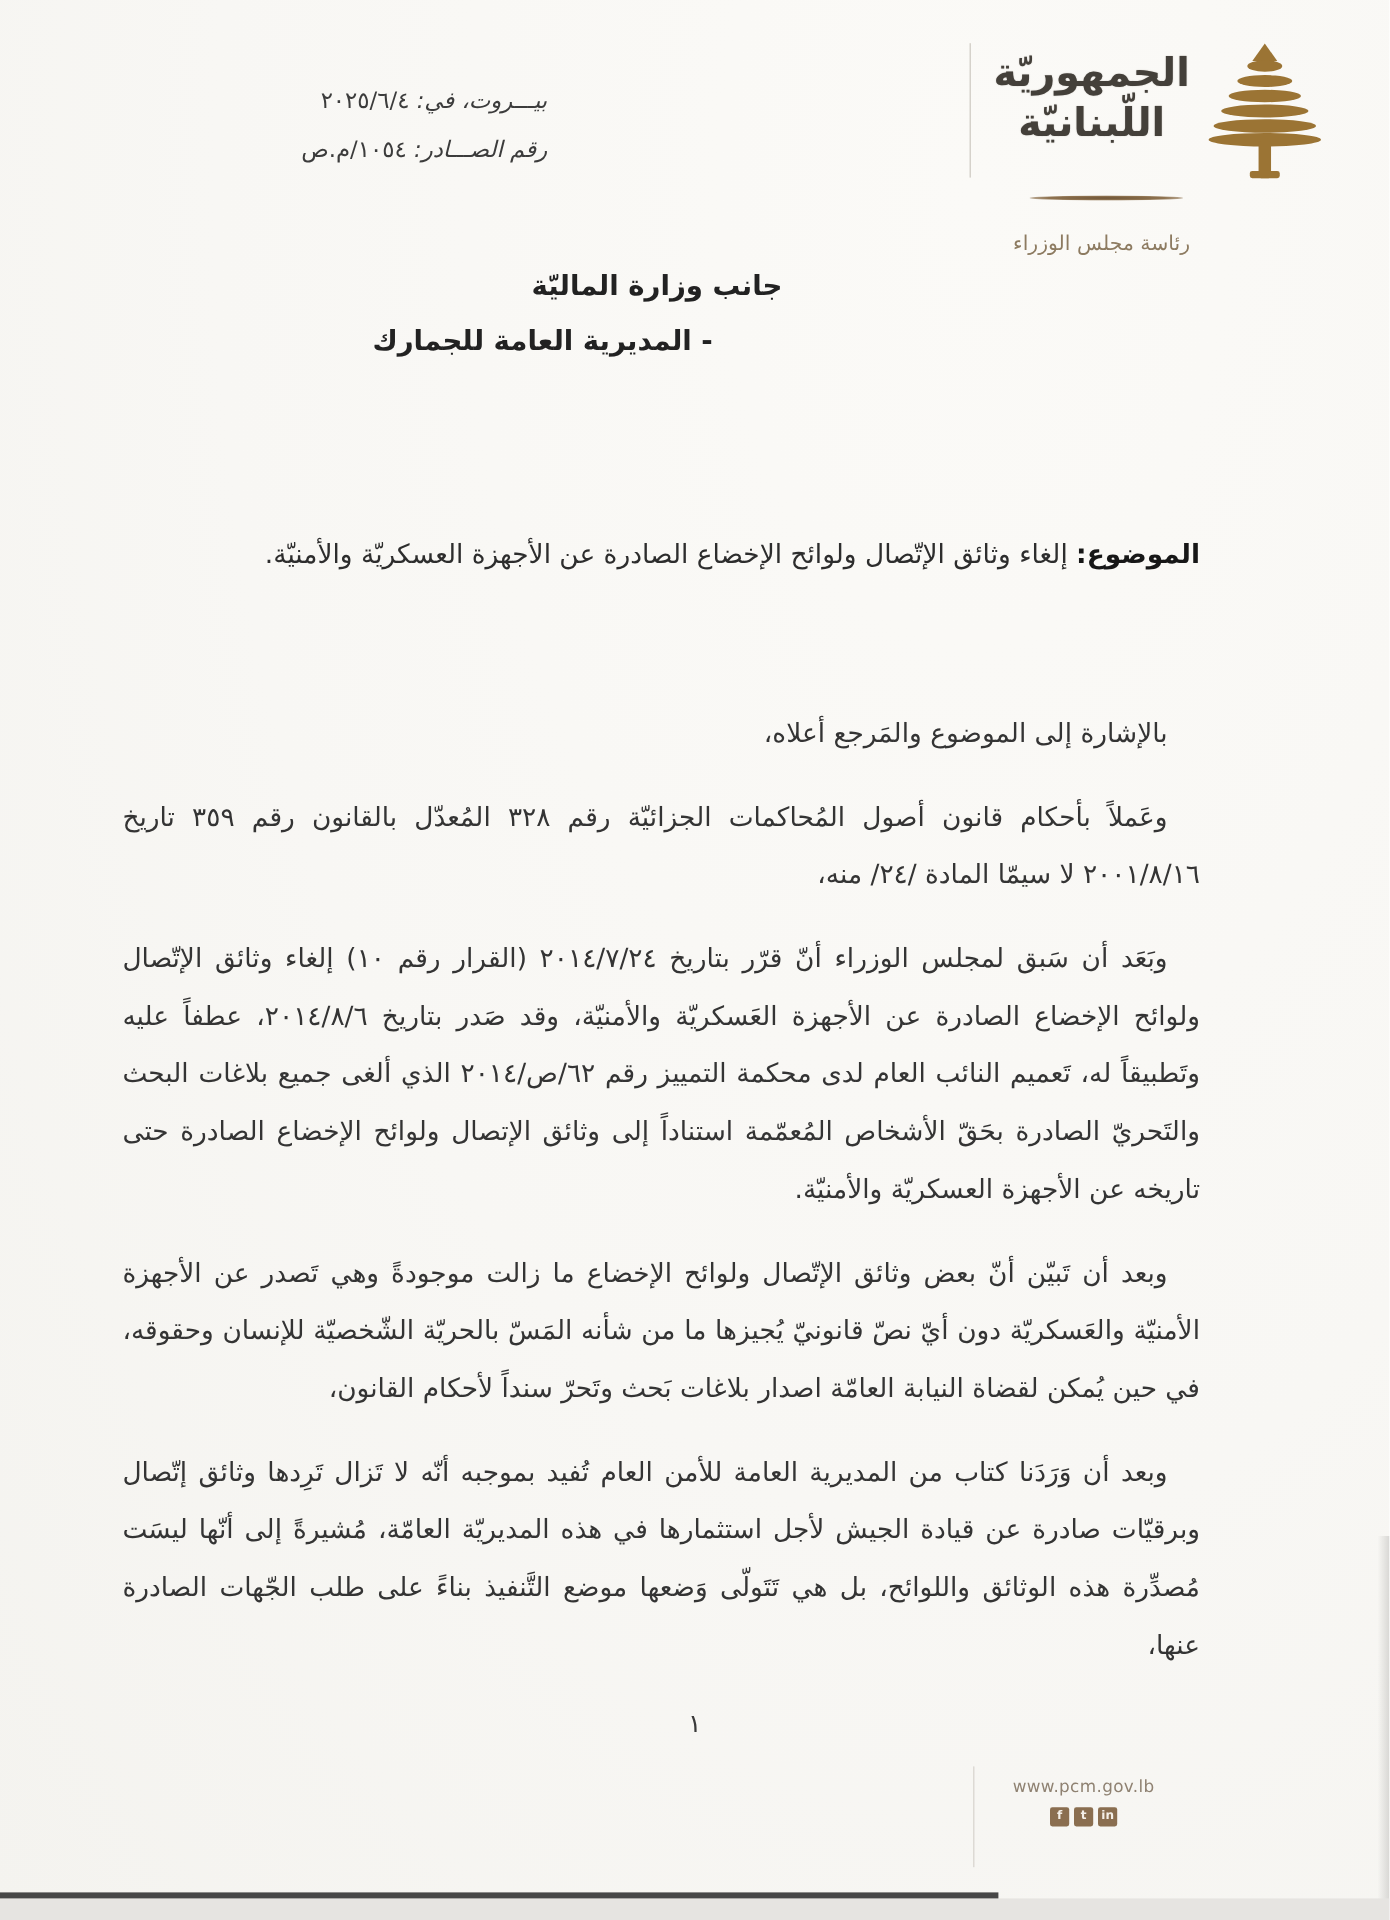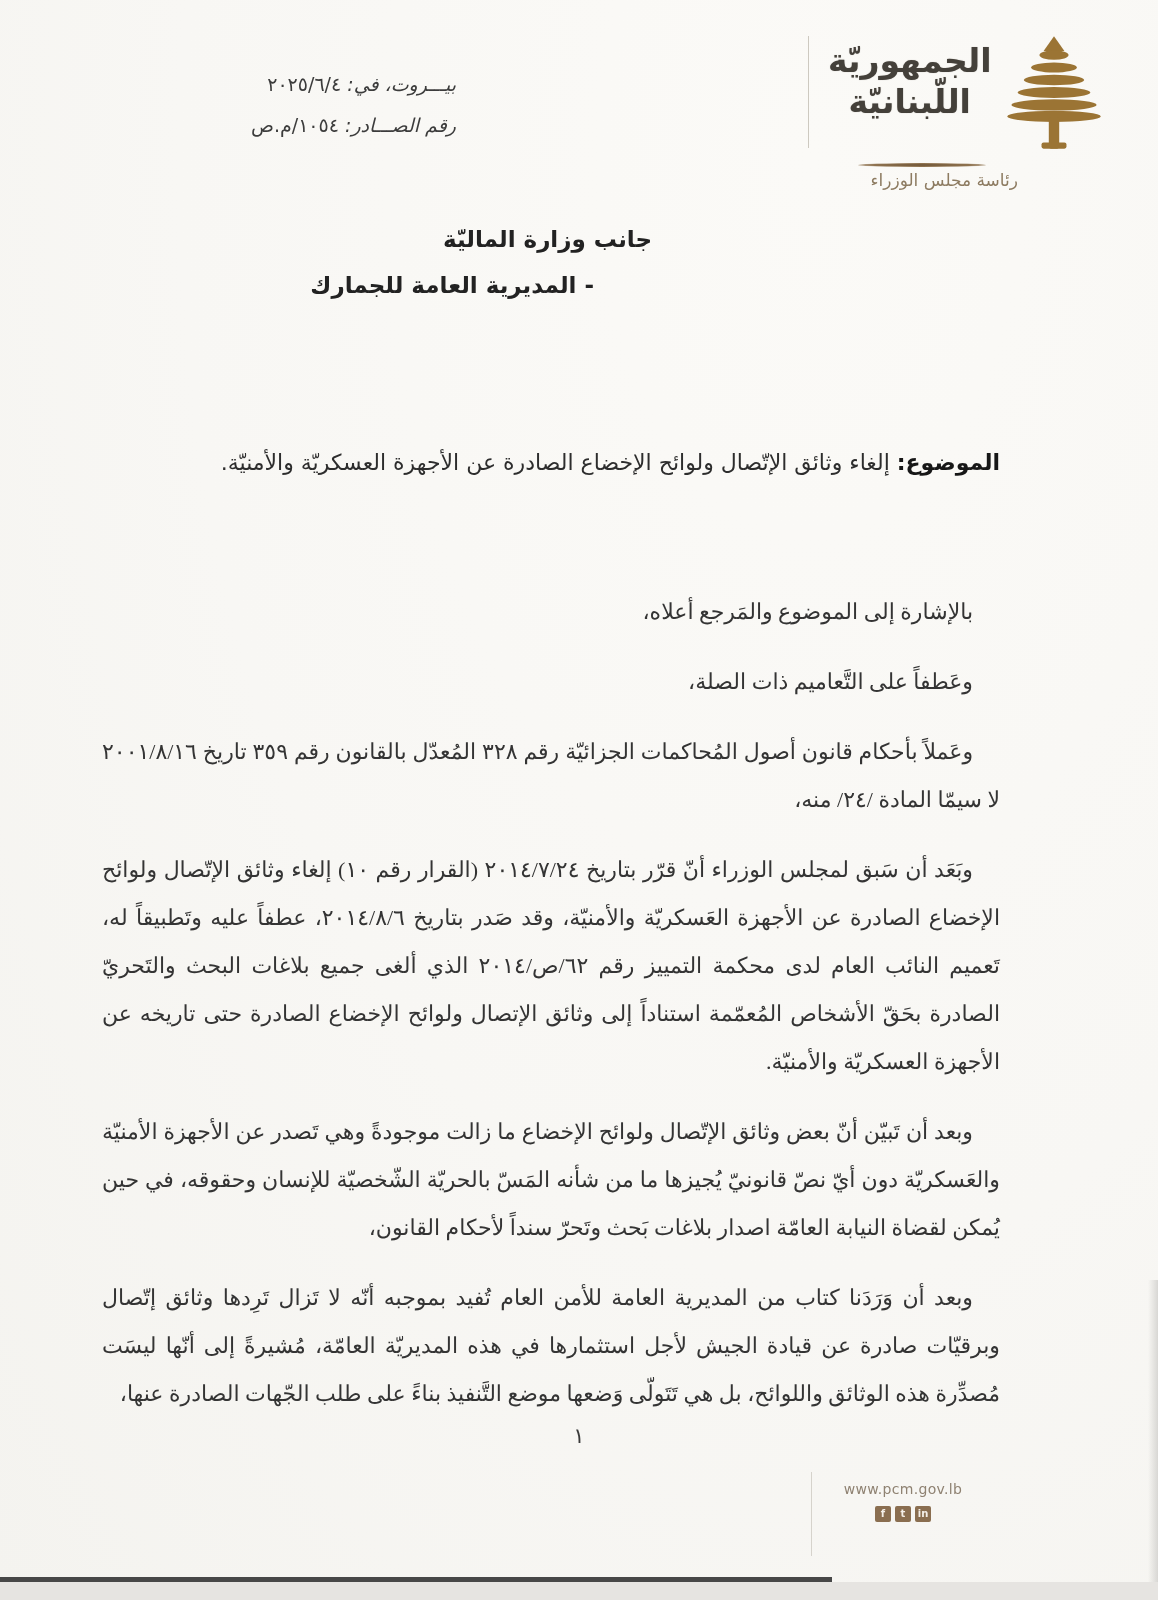--- a/index.html
+++ b/index.html
@@ -49,24 +49,24 @@
     text-shadow: 0 0 1px rgba(60,50,40,.35);
   }
   .cedar { margin-top: 2px; }
   .gold-divider {
     margin: 7px auto 0 52px;
     width: 128px; height: 4px;
     border-radius: 50%;
     background: radial-gradient(ellipse at center, #6d5335 0%, #8f7350 55%, rgba(160,135,100,0) 95%);
   }
   .dept-name {
-    margin-top: 3px;
+    margin-top: 26px;
     margin-left: 12px;
     width: 200px;
-    text-align: right;
+    text-align: center;
     font-size: 17px;
     color: #8d7b61;
   }
 
   
   .doc-meta {
     position: absolute;
     top: 64px;
     left: 150px;
     width: 306px;
@@ -115,21 +115,20 @@
     width: 916px;
     direction: rtl;
   }
   .body-text p {
     margin: 0 0 22px 18px;
     font-size: 22px;
     line-height: 48px;
     text-align: justify;
     text-indent: 27px;
     color: #343434;
-    font-family: Liberation Serif, serif;
   }
 
   
   .page-number {
     position: absolute;
     top: 1424px;
     left: 0;
     width: 1158px;
     text-align: center;
     font-size: 21px;
@@ -250,21 +249,20 @@
     <div class="head">جانب وزارة الماليّة</div>
     <div class="item">- المديرية العامة للجمارك</div>
   </div>
 
   <div class="subject">
     <span class="subject-label">الموضوع:</span><span>إلغاء وثائق الإتّصال ولوائح الإخضاع الصادرة عن الأجهزة العسكريّة والأمنيّة.</span>
   </div>
 
   <div class="body-text">
     <p>بالإشارة إلى الموضوع والمَرجع أعلاه،</p>
-    <p>وعَطفاً على التَّعاميم ذات الصلة،</p>
     <p>وعَملاً بأحكام قانون أصول المُحاكمات الجزائيّة رقم ٣٢٨ المُعدّل بالقانون رقم ٣٥٩ تاريخ ٢٠٠١/٨/١٦ لا سيمّا المادة /٢٤/ منه،</p>
     <p>وبَعَد أن سَبق لمجلس الوزراء أنّ قرّر بتاريخ ٢٠١٤/٧/٢٤ (القرار رقم ١٠) إلغاء وثائق الإتّصال ولوائح الإخضاع الصادرة عن الأجهزة العَسكريّة والأمنيّة، وقد صَدر بتاريخ ٢٠١٤/٨/٦، عطفاً عليه وتَطبيقاً له، تَعميم النائب العام لدى محكمة التمييز رقم ٦٢/ص/٢٠١٤ الذي ألغى جميع بلاغات البحث والتَحريّ الصادرة بحَقّ الأشخاص المُعمّمة استناداً إلى وثائق الإتصال ولوائح الإخضاع الصادرة حتى تاريخه عن الأجهزة العسكريّة والأمنيّة.</p>
     <p>وبعد أن تَبيّن أنّ بعض وثائق الإتّصال ولوائح الإخضاع ما زالت موجودةً وهي تَصدر عن الأجهزة الأمنيّة والعَسكريّة دون أيّ نصّ قانونيّ يُجيزها ما من شأنه المَسّ بالحريّة الشّخصيّة للإنسان وحقوقه، في حين يُمكن لقضاة النيابة العامّة اصدار بلاغات بَحث وتَحرّ سنداً لأحكام القانون،</p>
     <p>وبعد أن وَرَدَنا كتاب من المديرية العامة للأمن العام تُفيد بموجبه أنّه لا تَزال تَرِدها وثائق إتّصال وبرقيّات صادرة عن قيادة الجيش لأجل استثمارها في هذه المديريّة العامّة، مُشيرةً إلى أنّها ليسَت مُصدِّرة هذه الوثائق واللوائح، بل هي تَتَولّى وَضعها موضع التَّنفيذ بناءً على طلب الجّهات الصادرة عنها،</p>
   </div>
 
   <div class="page-number">١</div>
 
   <div class="footer-rule"></div>
   <div class="footer-info">

